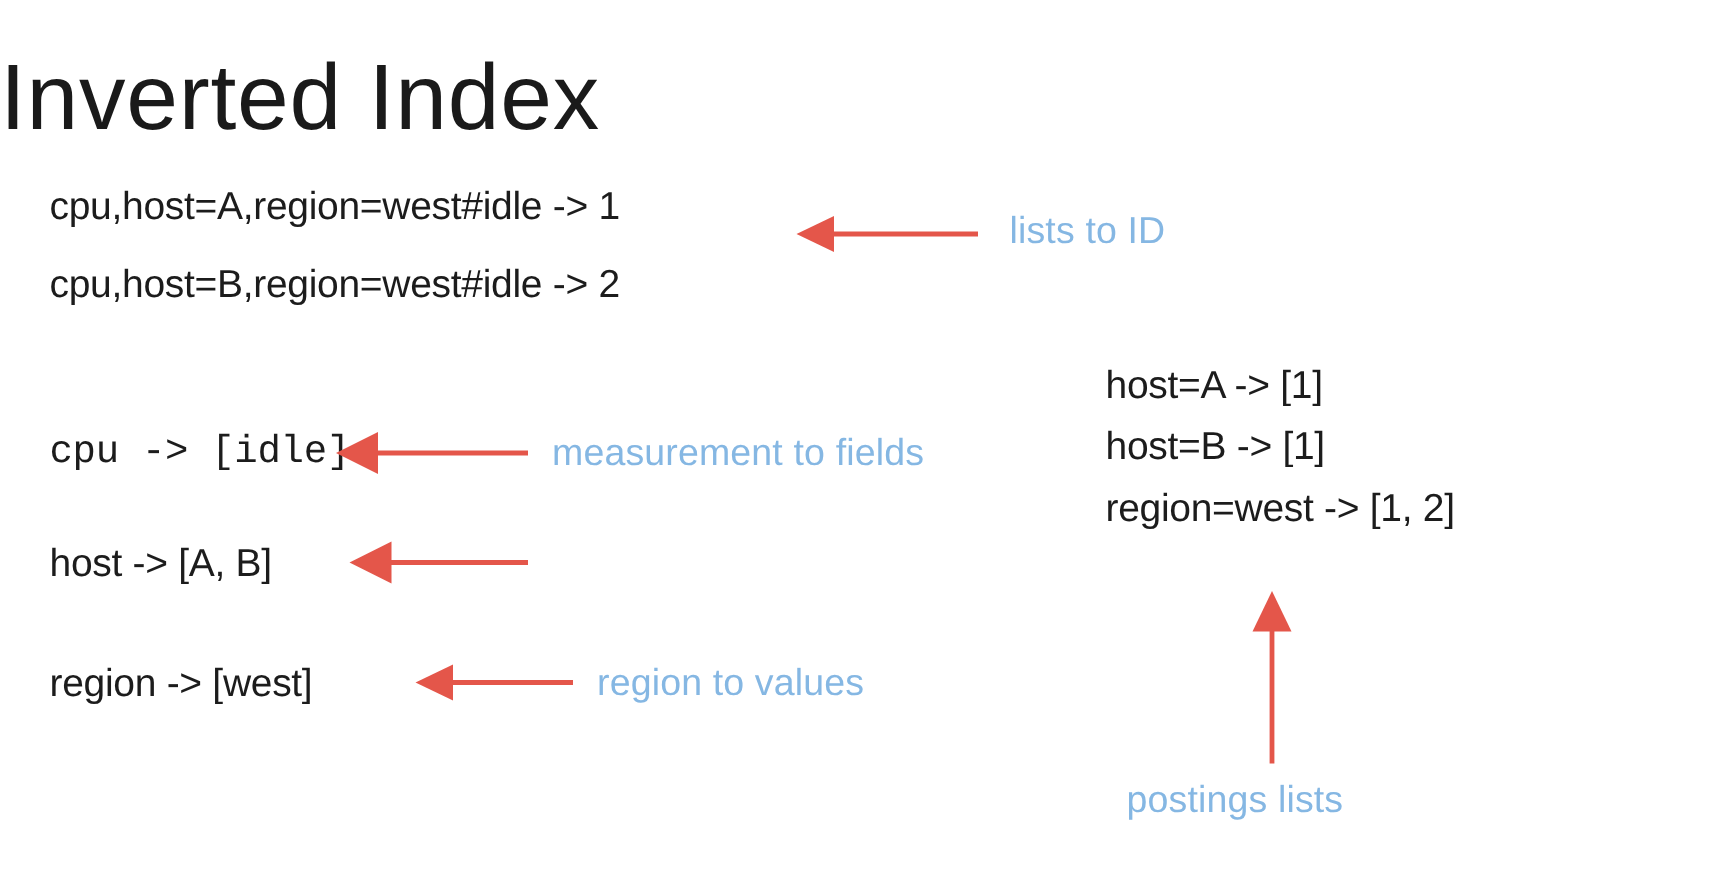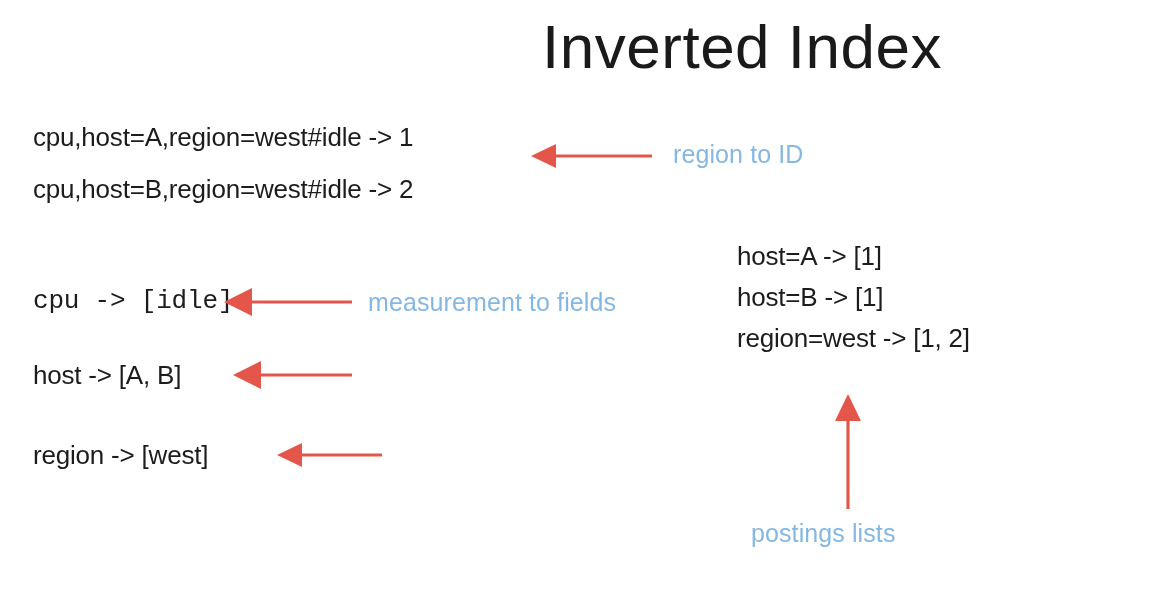--- a/index.html
+++ b/index.html
@@ -18,24 +18,24 @@
 
   .slide {
     position: absolute;
     inset: 0;
     background: #ffffff;
   }
 
   
   .title {
     position: absolute;
-    top: 13px;
+    top: 32px;
     left: 0;
     width: 942px;
-    text-align: right;
+    text-align: left;
     font-size: 62px;
     font-weight: 400;
     letter-spacing: 0.5px;
     color: #1a1a1a;
     line-height: 1.1;
     white-space: nowrap;
   }
 
   
   .code-text {
@@ -109,31 +109,32 @@
 
 <div class="slide">
 
   <div class="title">Inverted Index</div>
 
   <div class="series-stack">
     <div class="code-text">cpu,host=A,region=west#idle -&gt; 1</div>
     <div class="code-text">cpu,host=B,region=west#idle -&gt; 2</div>
   </div>
 
-  <div class="annot" id="lbl-series-to-id">region to ID</div>
+  <div class="annot" id="lbl-series-to-id">lists to ID</div>
 
   <div class="code-text" id="idx-cpu">cpu -&gt; [idle]</div>
 
   <div class="annot" id="lbl-meas-fields">measurement to fields</div>
 
   <div class="code-text" id="idx-host">host -&gt; [A, B]</div>
 
 
   <div class="code-text" id="idx-region">region -&gt; [west]</div>
 
+  <div class="annot" id="lbl-region-values">region to values</div>
 
   <div class="postings-stack">
     <div class="code-text">host=A -&gt; [1]</div>
     <div class="code-text">host=B -&gt; [1]</div>
     <div class="code-text">region=west -&gt; [1, 2]</div>
   </div>
 
   <div class="annot" id="lbl-postings">postings lists</div>
 
   <svg class="arrow-layer" viewBox="0 0 1154 592">

